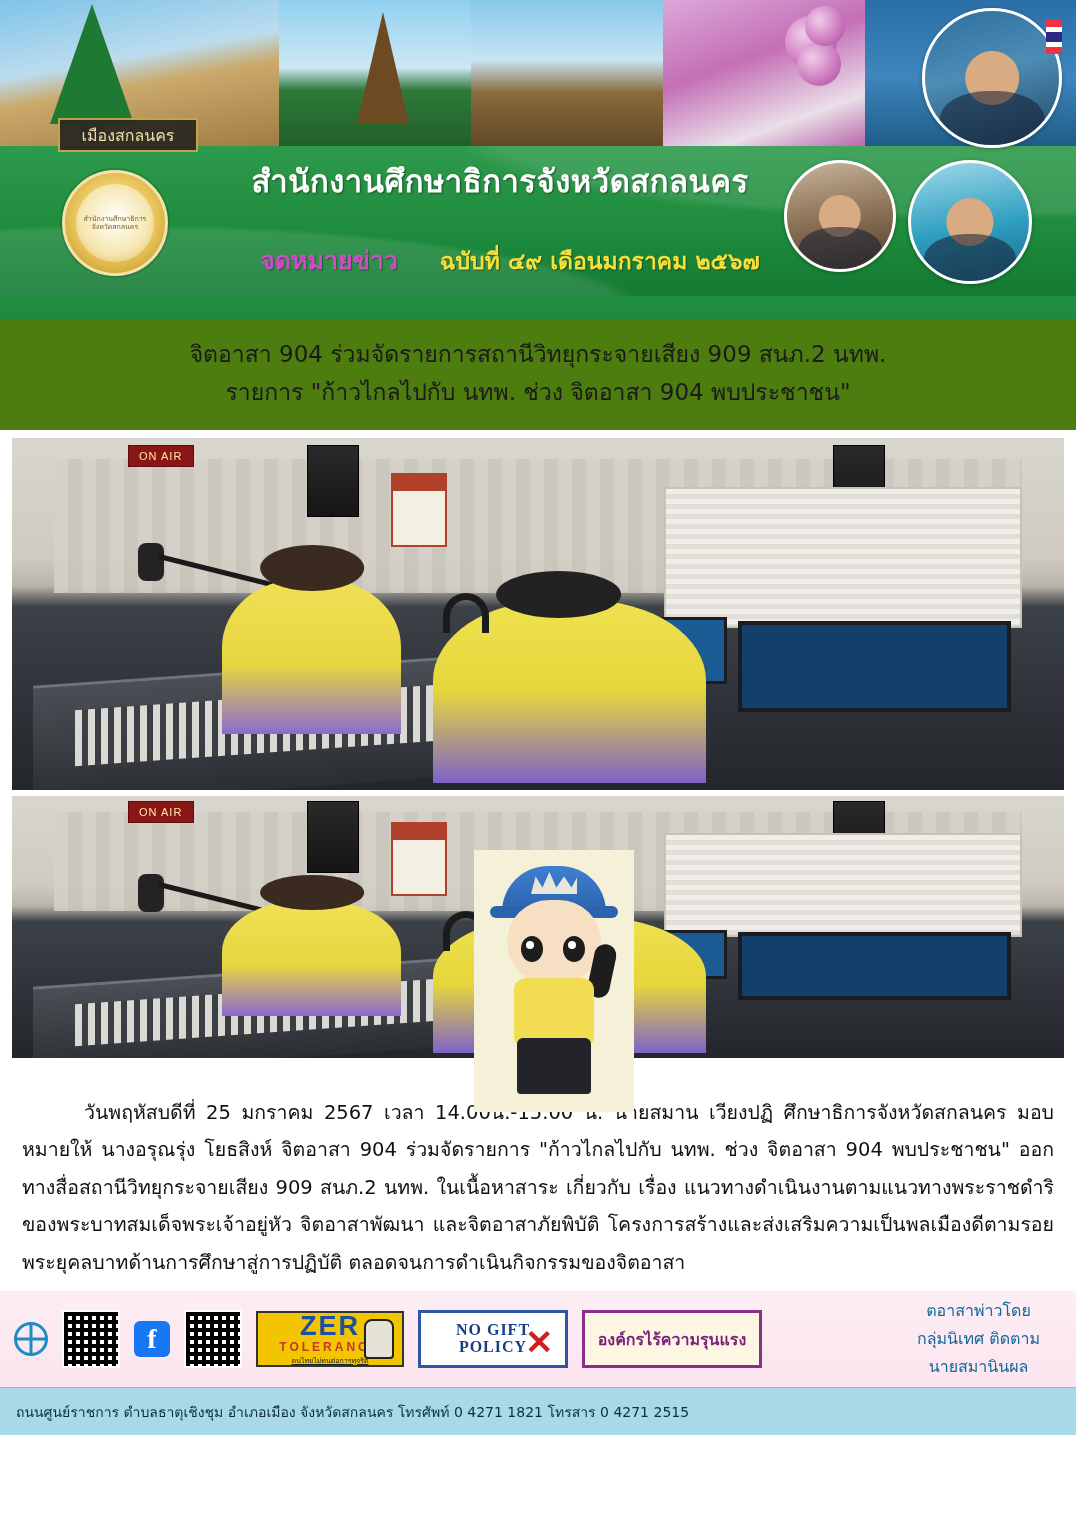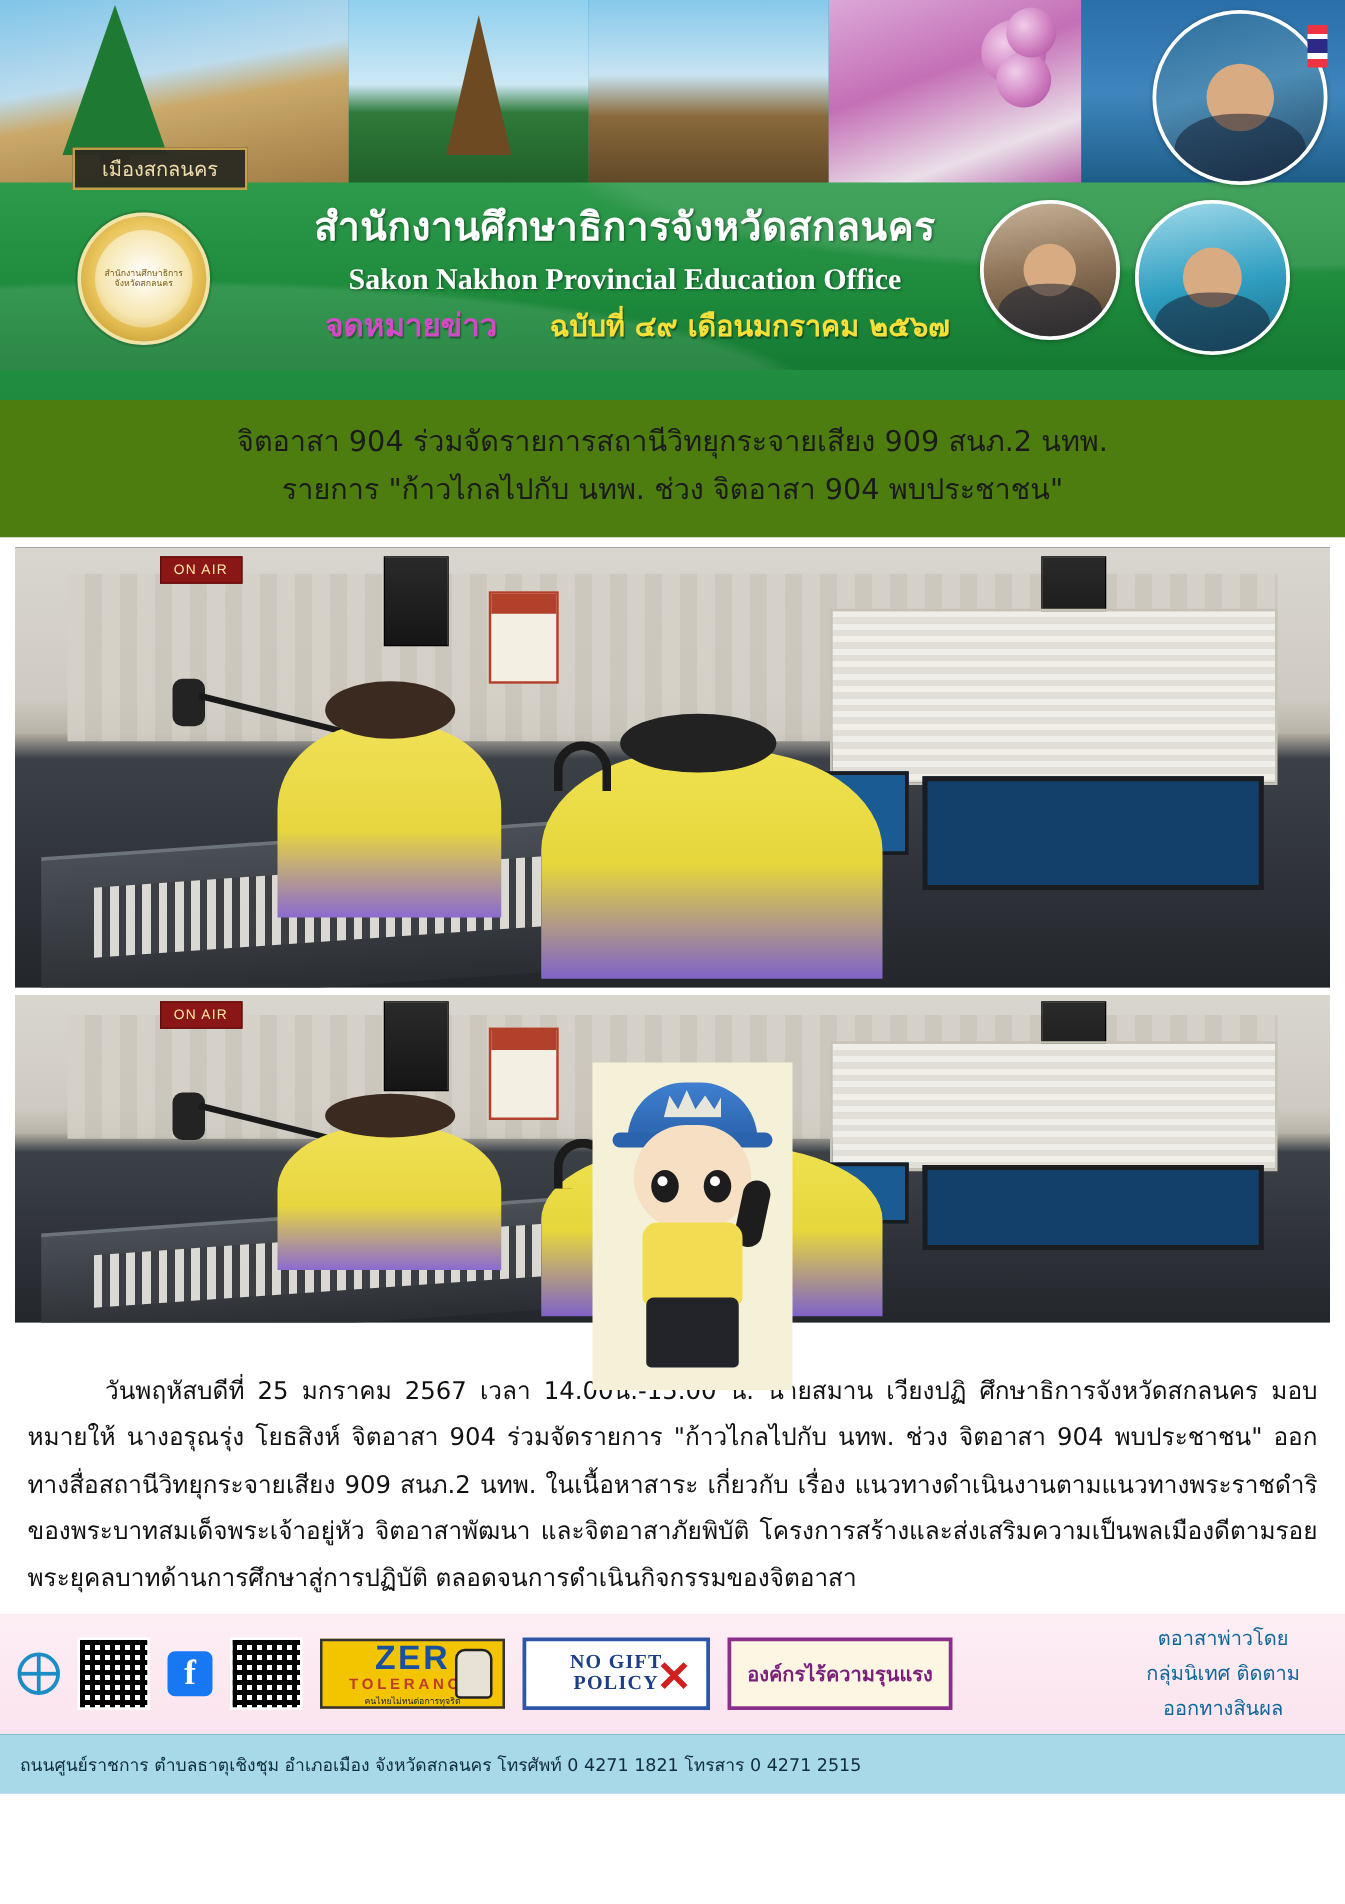--- a/index.html
+++ b/index.html
@@ -514,21 +514,21 @@
     font-weight: bold; font-size: 27px; color: #1b4fa0;
     letter-spacing: 2px; line-height: 1;
   }
   .zero-badge .z2 {
     font-family: "Liberation Sans", sans-serif;
     font-weight: bold; font-size: 12px; color: #c0392b;
     letter-spacing: 3px;
   }
   .zero-badge .z3 {
     font-family: "DejaVu Sans", sans-serif;
-    font-size: 7px; color: #222; margin-top: 1px;
+    font-size: 7px; color: #222; margin-top: 1px; text-decoration: underline;
   }
   .fist {
     position: absolute; right: 8px; top: 6px;
     width: 30px; height: 40px;
     background: #e7e2d6;
     border: 2px solid #222;
     border-radius: 8px 8px 4px 4px;
   }
   .nogift {
     width: 150px; height: 58px; flex: none;
@@ -610,21 +610,20 @@
     </div>
 
     <div class="gate-sign">เมืองสกลนคร</div>
 
     <div class="seal">
       <div class="seal-inner">สำนักงานศึกษาธิการจังหวัดสกลนคร</div>
     </div>
 
     <div class="title-block">
       <div class="title-th">สำนักงานศึกษาธิการจังหวัดสกลนคร</div>
-      <div class="title-en">Sakon Nakhon Provincial Education Office</div>
     </div>
 
     <div class="subtitle-row">
       <div class="newsletter-label">จดหมายข่าว</div>
       <div class="issue-label">ฉบับที่ ๔๙ เดือนมกราคม ๒๕๖๗</div>
     </div>
 
     <div class="portrait pt-main">
       <div class="pt-face"></div>
       <div class="pt-body"></div>
@@ -747,19 +746,19 @@
       <div class="n1">NO GIFT</div>
       <div class="n2">POLICY</div>
       <div class="x">✕</div>
     </div>
 
     <div class="violence">องค์กรไร้ความรุนแรง</div>
 
     <div class="report-by">
       <div>ตอาสาพ่าวโดย</div>
       <div>กลุ่มนิเทศ ติดตาม</div>
-      <div>ออกทางสินผล</div>
+      <div>นายสมานินผล</div>
     </div>
   </div>
 
   <div class="address-bar">ถนนศูนย์ราชการ ตำบลธาตุเชิงชุม อำเภอเมือง จังหวัดสกลนคร  โทรศัพท์ 0 4271 1821  โทรสาร 0 4271 2515</div>
 
 </div>
 
 </body></html>

